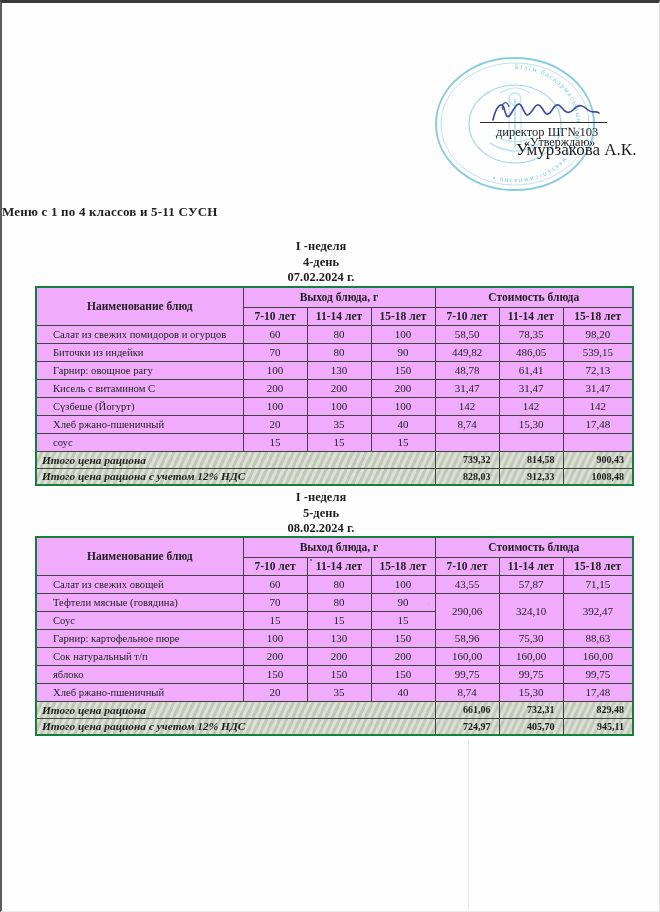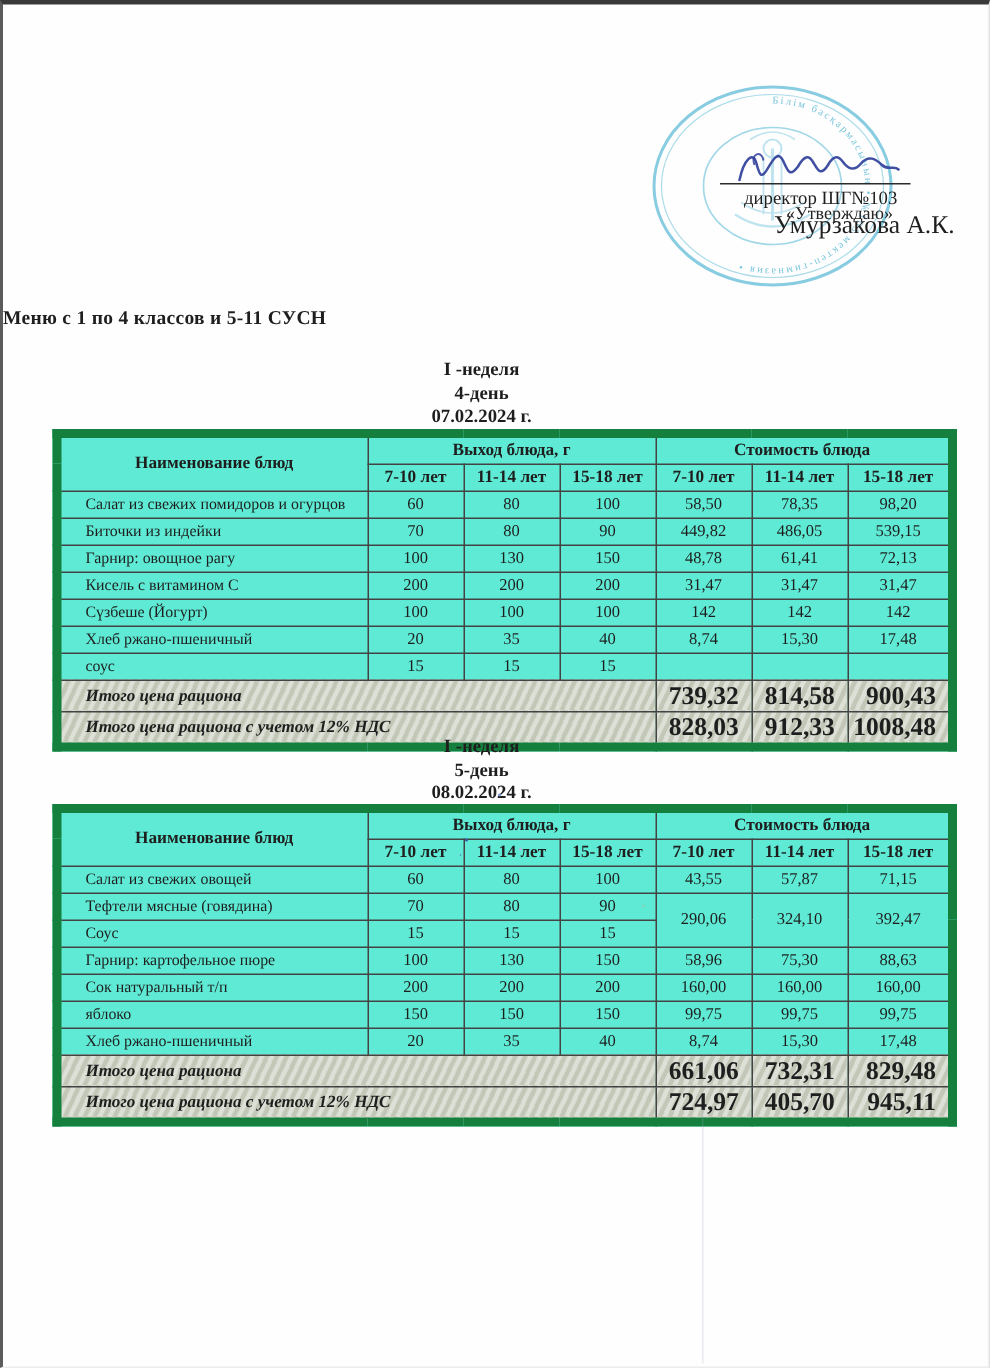--- a/index.html
+++ b/index.html
@@ -26,38 +26,38 @@
   .name-line{position:absolute;left:514px;top:137px;font-size:17px;white-space:nowrap;}
   
   .doc-title{position:absolute;left:0;top:201px;width:632px;text-align:left;
     font-weight:bold;font-size:13px;letter-spacing:.2px;}
   .section-head{position:absolute;left:0;width:638px;text-align:center;
     font-weight:bold;font-size:12.5px;line-height:15.5px;}
   .section-head-1{top:236px;}
   .section-head-2{top:487px;}
   
   .menu-table{position:absolute;left:33px;border-collapse:collapse;table-layout:fixed;
-    width:597px;font-size:11px;background:#5eead4;
-    border:6px solid #15803d;}
+    width:597px;font-size:11px;background:#f0abfc;
+    border:2px solid #15803d;}
   .table-1{top:283px;}
   .table-2{top:533px;}
   .menu-table th,.menu-table td{border:1px solid #434343;box-sizing:border-box;padding:0 2px;}
   .menu-table thead th{font-weight:bold;font-size:11.5px;text-align:center;}
   .menu-table .group-row th{height:20px;}
   .menu-table .age-row th{height:18px;}
   .menu-table tbody td{height:18px;}
   td.dish-name{text-align:left;padding-left:16px;font-size:10.6px;white-space:nowrap;overflow:hidden;}
   td.num-cell{text-align:center;}
   tr.total-row td{
     height:17px;font-weight:bold;
     background-color:#ced3c4;
     background-image:repeating-linear-gradient(115deg, rgba(255,255,255,.30) 0 3px, rgba(118,128,106,.14) 3px 6px);
   }
-  td.total-label{font-style:italic;text-align:left;padding-left:16px;font-size:11.4px;white-space:nowrap;}
-  td.total-value{text-align:right;padding-right:8px;font-size:17px;}
+  td.total-label{font-style:italic;text-align:left;padding-left:5px;font-size:11.4px;white-space:nowrap;}
+  td.total-value{text-align:right;padding-right:8px;font-size:10px;}
   
   .specks{position:absolute;left:308px;top:556px;width:2px;height:2px;background:#3a57a8;border-radius:50%;
     box-shadow:22px -30px 0 0 #7f96d6, 36px 6px 0 0 #aebbdf, -4px 10px 0 -0.5px #5a74bb, 118px 44px 0 -0.5px #e0a070;}
   .fold-line{position:absolute;left:466px;top:736px;width:1px;height:170px;background:rgba(150,170,190,.22);}
 </style>
 </head>
 <body>
 
 <div class="page">
 

